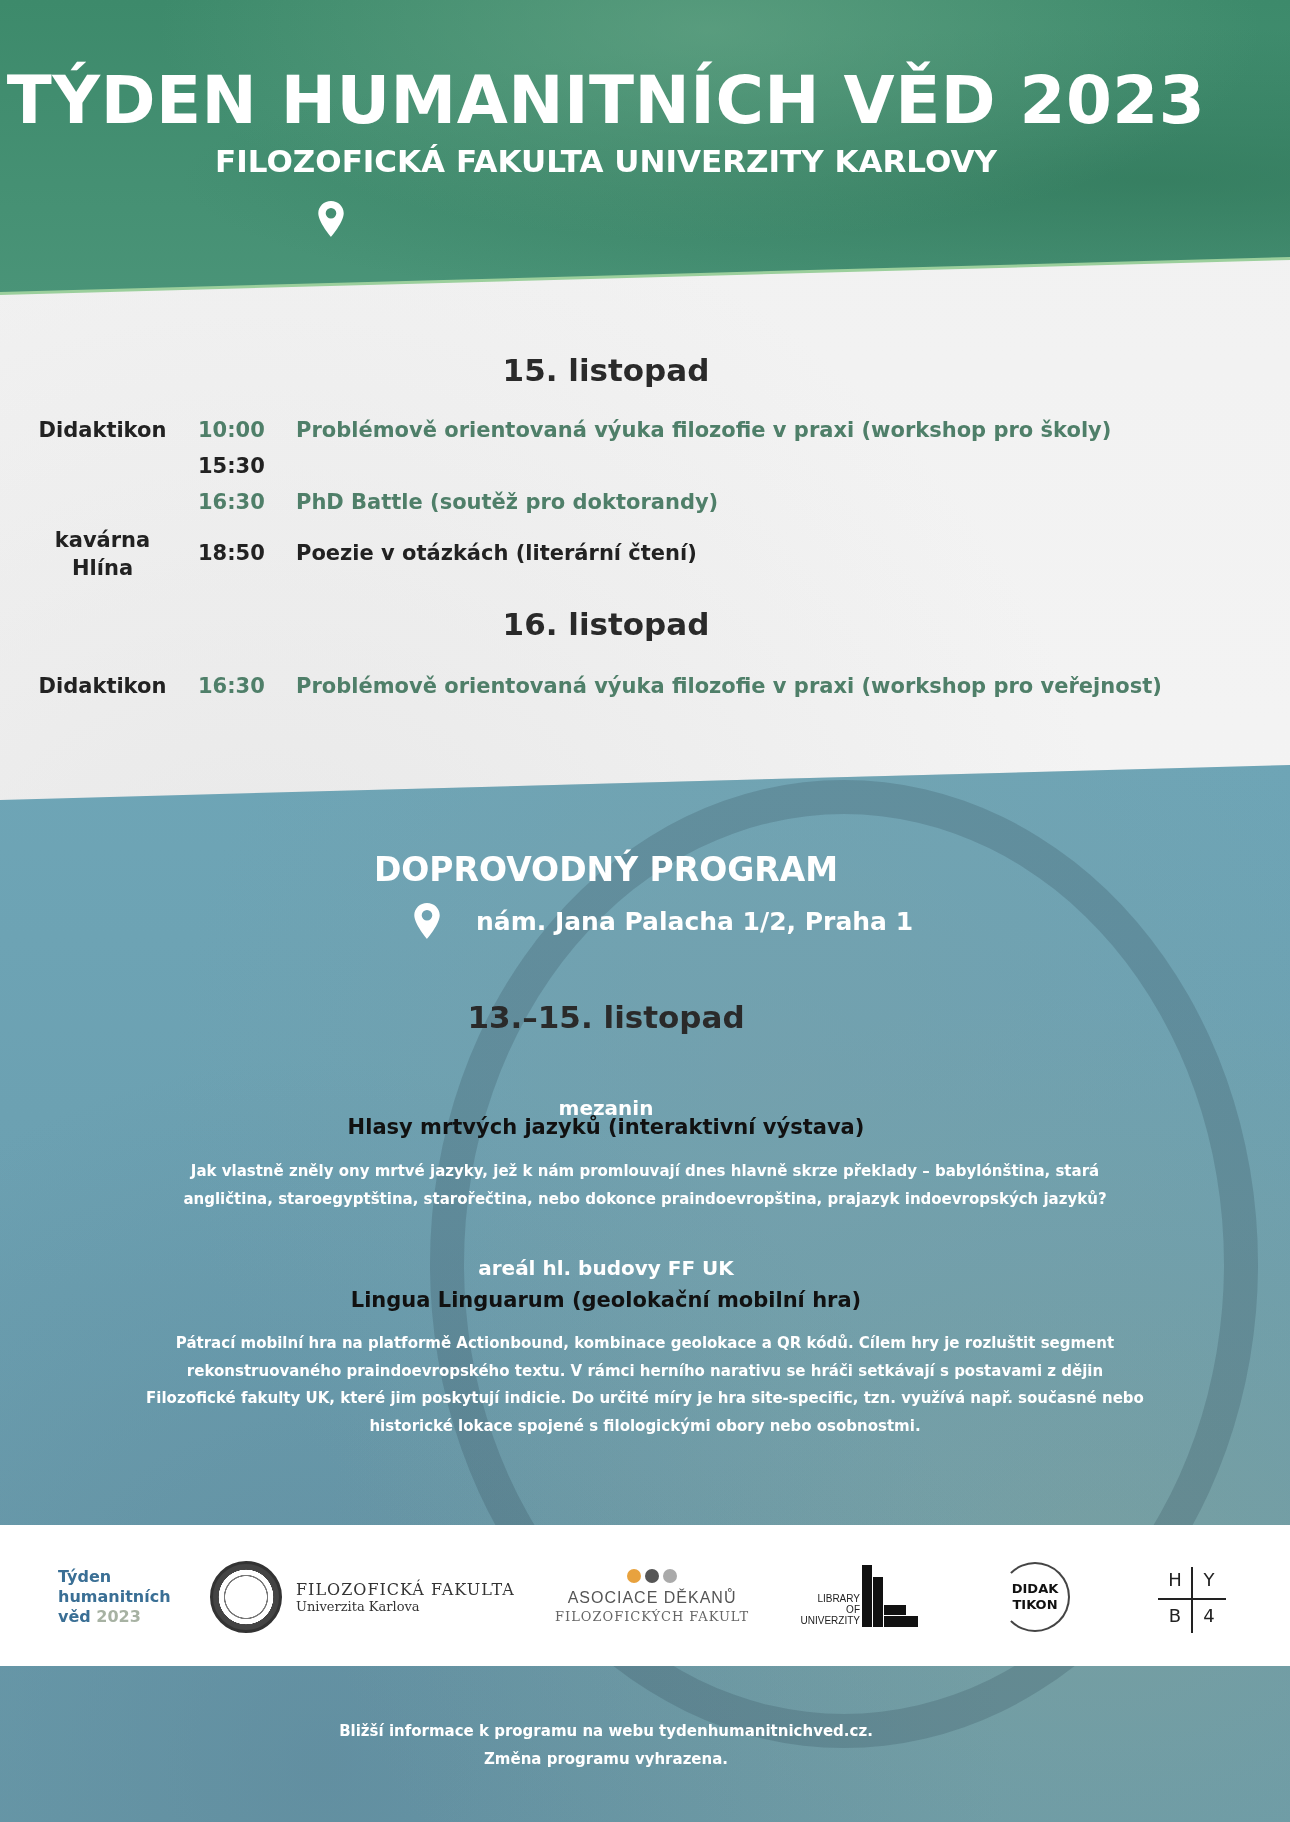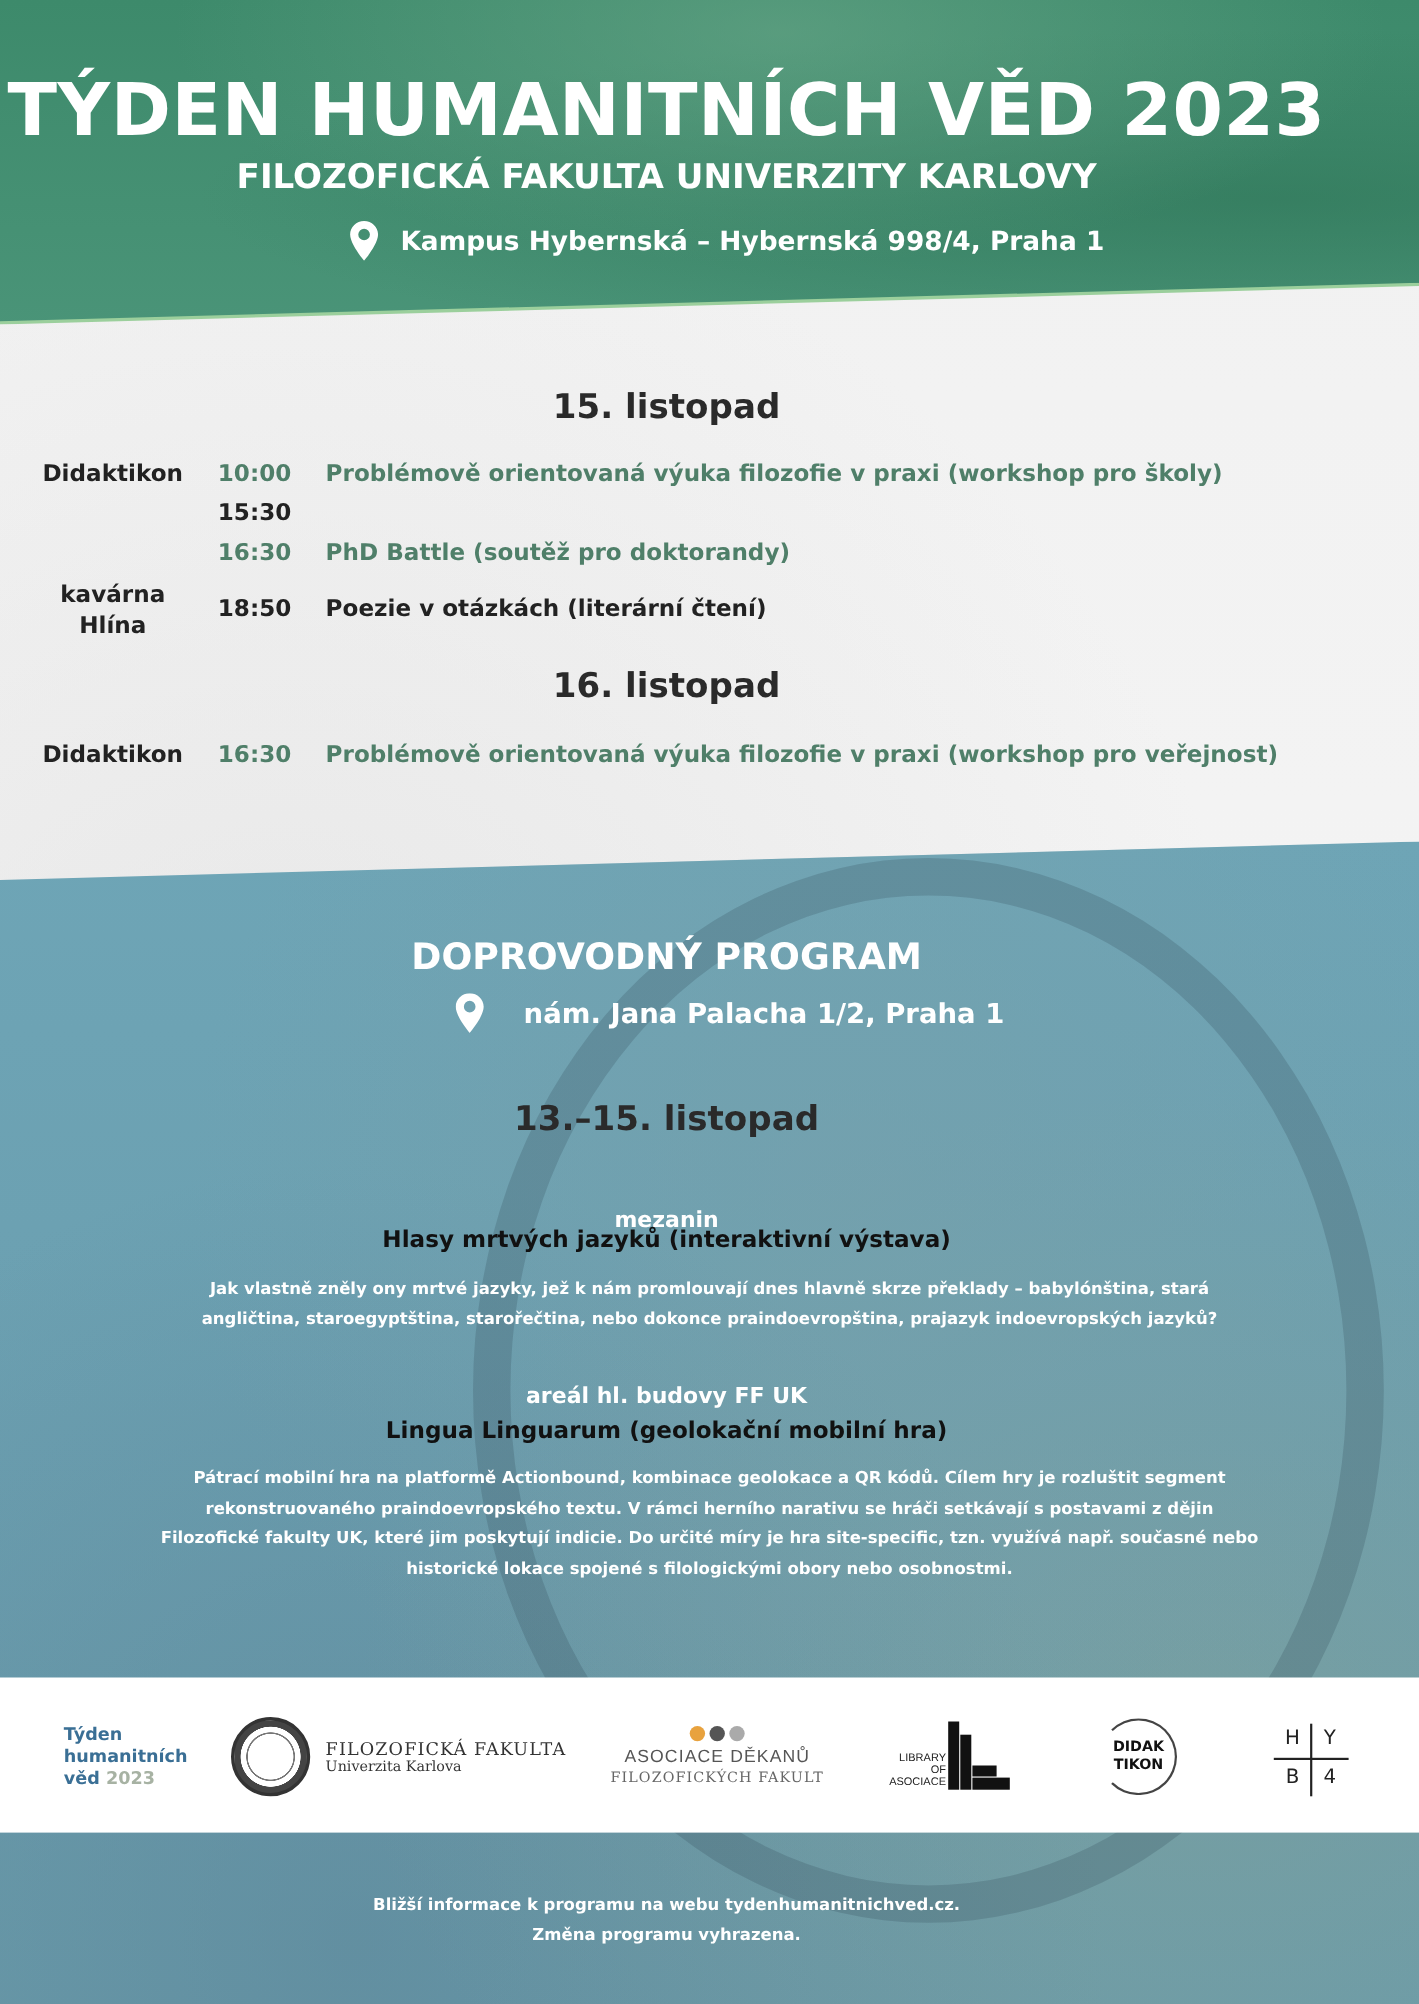--- a/index.html
+++ b/index.html
@@ -90,21 +90,20 @@
 <div class="layer" id="bg-blue">
   <div class="arc" style="left:430px;top:20px;width:760px;height:900px;"></div>
 </div>
 
 <div class="t" id="title">TÝDEN HUMANITNÍCH VĚD 2023</div>
 <div class="t" id="subtitle">FILOZOFICKÁ FAKULTA UNIVERZITY KARLOVY</div>
 <div class="addr" id="addr1">
   <svg class="pin" viewBox="0 0 24 34">
     <path d="M12 0C5.4 0 0 5.2 0 11.6 0 20 12 34 12 34s12-14 12-22.4C24 5.2 18.6 0 12 0zm0 16.5a5 5 0 1 1 0-10 5 5 0 0 1 0 10z" fill="#fff"></path>
   </svg>
-  <span>Kampus Hybernská – Hybernská 998/4, Praha 1</span>
 </div>
 
 <div class="t day" id="day1">15. listopad</div>
 <div class="row green" style="top:418px;">
   <span class="venue">Didaktikon</span>
   <span class="time">10:00</span>
   <span class="ev">Problémově orientovaná výuka filozofie v praxi (workshop pro školy)</span>
 </div>
 <div class="row" style="top:454px;">
   <span class="time">15:30</span>
@@ -165,21 +164,21 @@
         <span class="dot" style="background:#555"></span>
         <span class="dot" style="background:#aaa"></span>
     </div>
     <div class="adname">ASOCIACE DĚKANŮ</div>
     <div class="adsub">FILOZOFICKÝCH FAKULT</div>
   </div>
   <div class="logo" id="logo-lol">
     <div class="ltxt">
       <div>LIBRARY</div>
         <div>OF</div>
-        <div>ASOCIACE</div>
+        <div>UNIVERZITY</div>
     </div>
     <div class="bar" style="left:56px;top:0;width:10px;height:62px;"></div>
     <div class="bar" style="left:67px;top:12px;width:10px;height:50px;"></div>
     <div class="bar" style="left:78px;top:40px;width:22px;height:10px;"></div>
     <div class="bar" style="left:78px;top:51px;width:34px;height:11px;"></div>
   </div>
   <div class="logo" id="logo-did">
     <div>
         <div>DIDAK</div>
         <div>TIKON</div>

